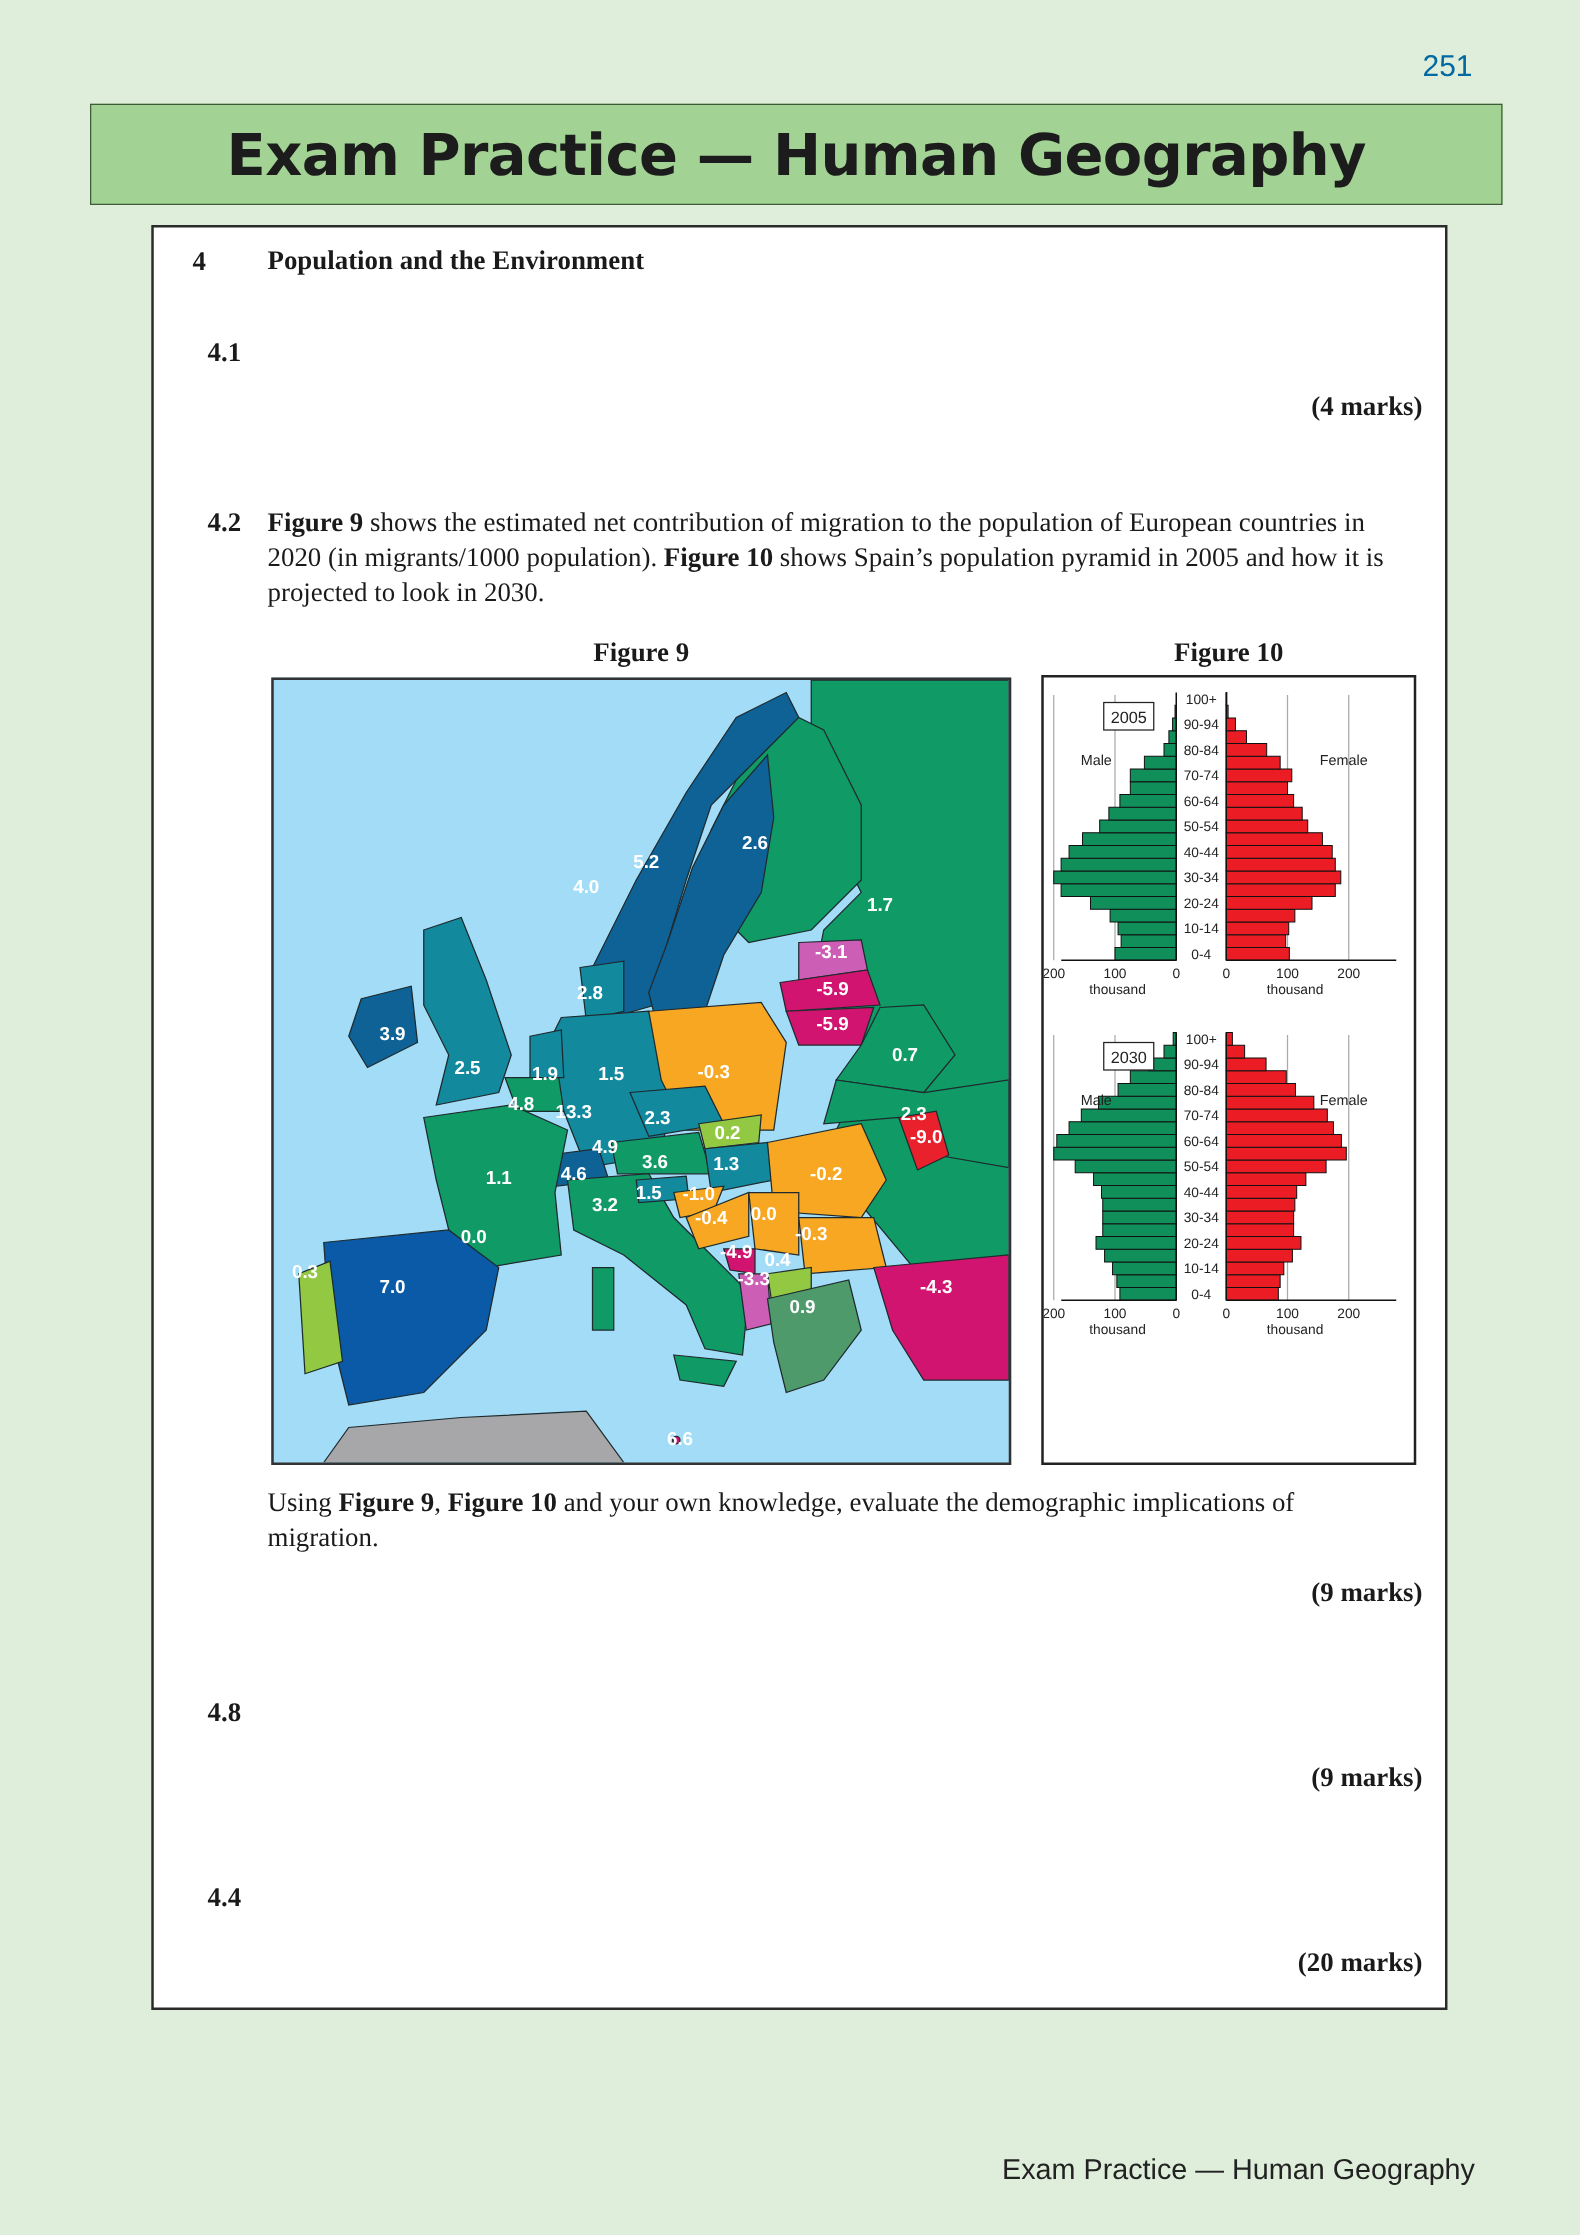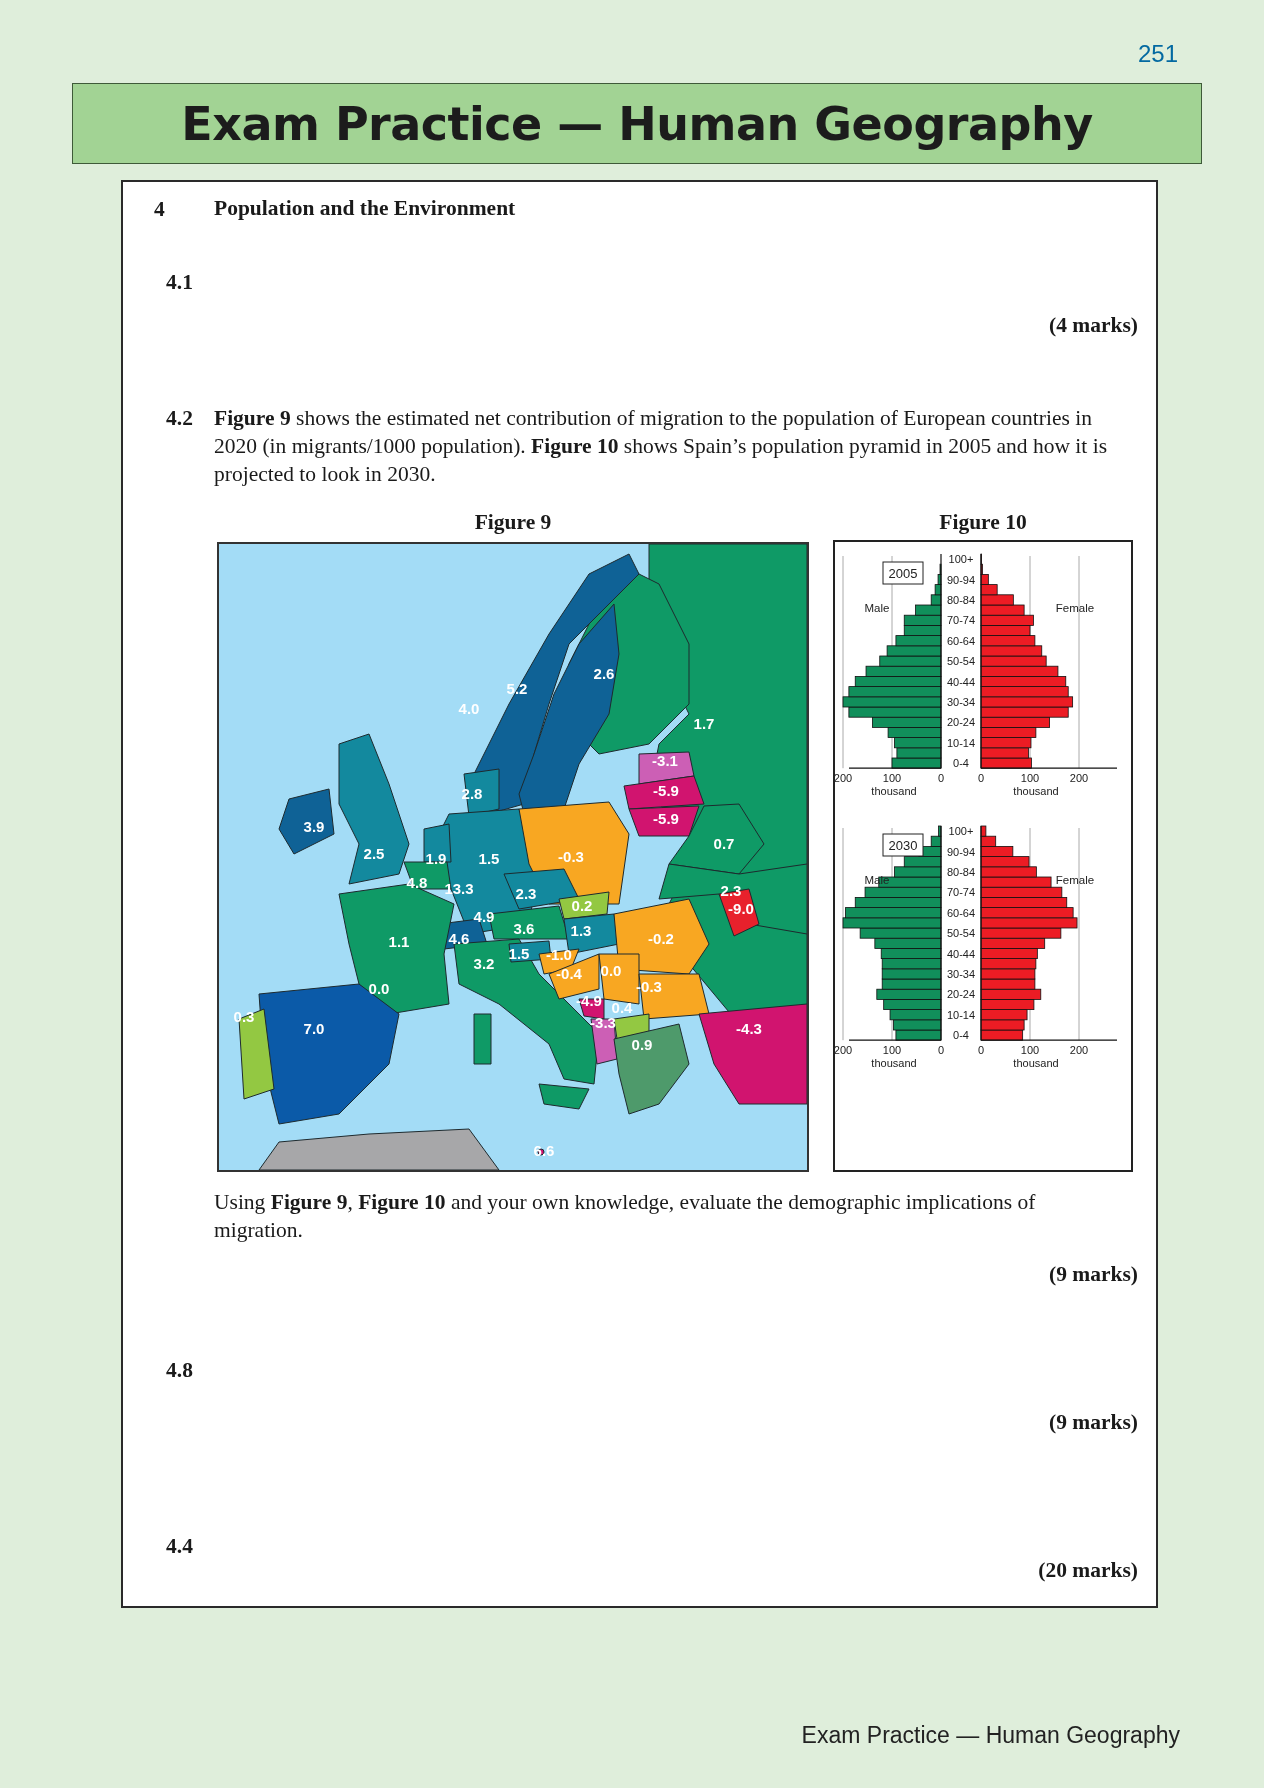--- a/index.html
+++ b/index.html
@@ -325,17 +325,17 @@
   </div>
 
   <div class="txt" style="left:91px; top:1006px; width:900px;">
     <span>Using </span><b>Figure 9</b><span>, </span><b>Figure 10</b><span> and your own knowledge, evaluate the demographic implications of migration.</span>
   </div>
   <div class="marks" style="top:1080px;">(9 marks)</div>
 
   <div class="num" style="left:43px; top:1176px;">4.8</div>
   <div class="marks" style="top:1228px;">(9 marks)</div>
 
-  <div class="num" style="left:43px; top:1324px;margin-top:28px;">4.4</div>
+  <div class="num" style="left:43px; top:1324px;">4.4</div>
   <div class="marks" style="top:1376px;">(20 marks)</div>
 </div>
 
 <div class="footer">Exam Practice — Human Geography</div>
 
 </body></html>

